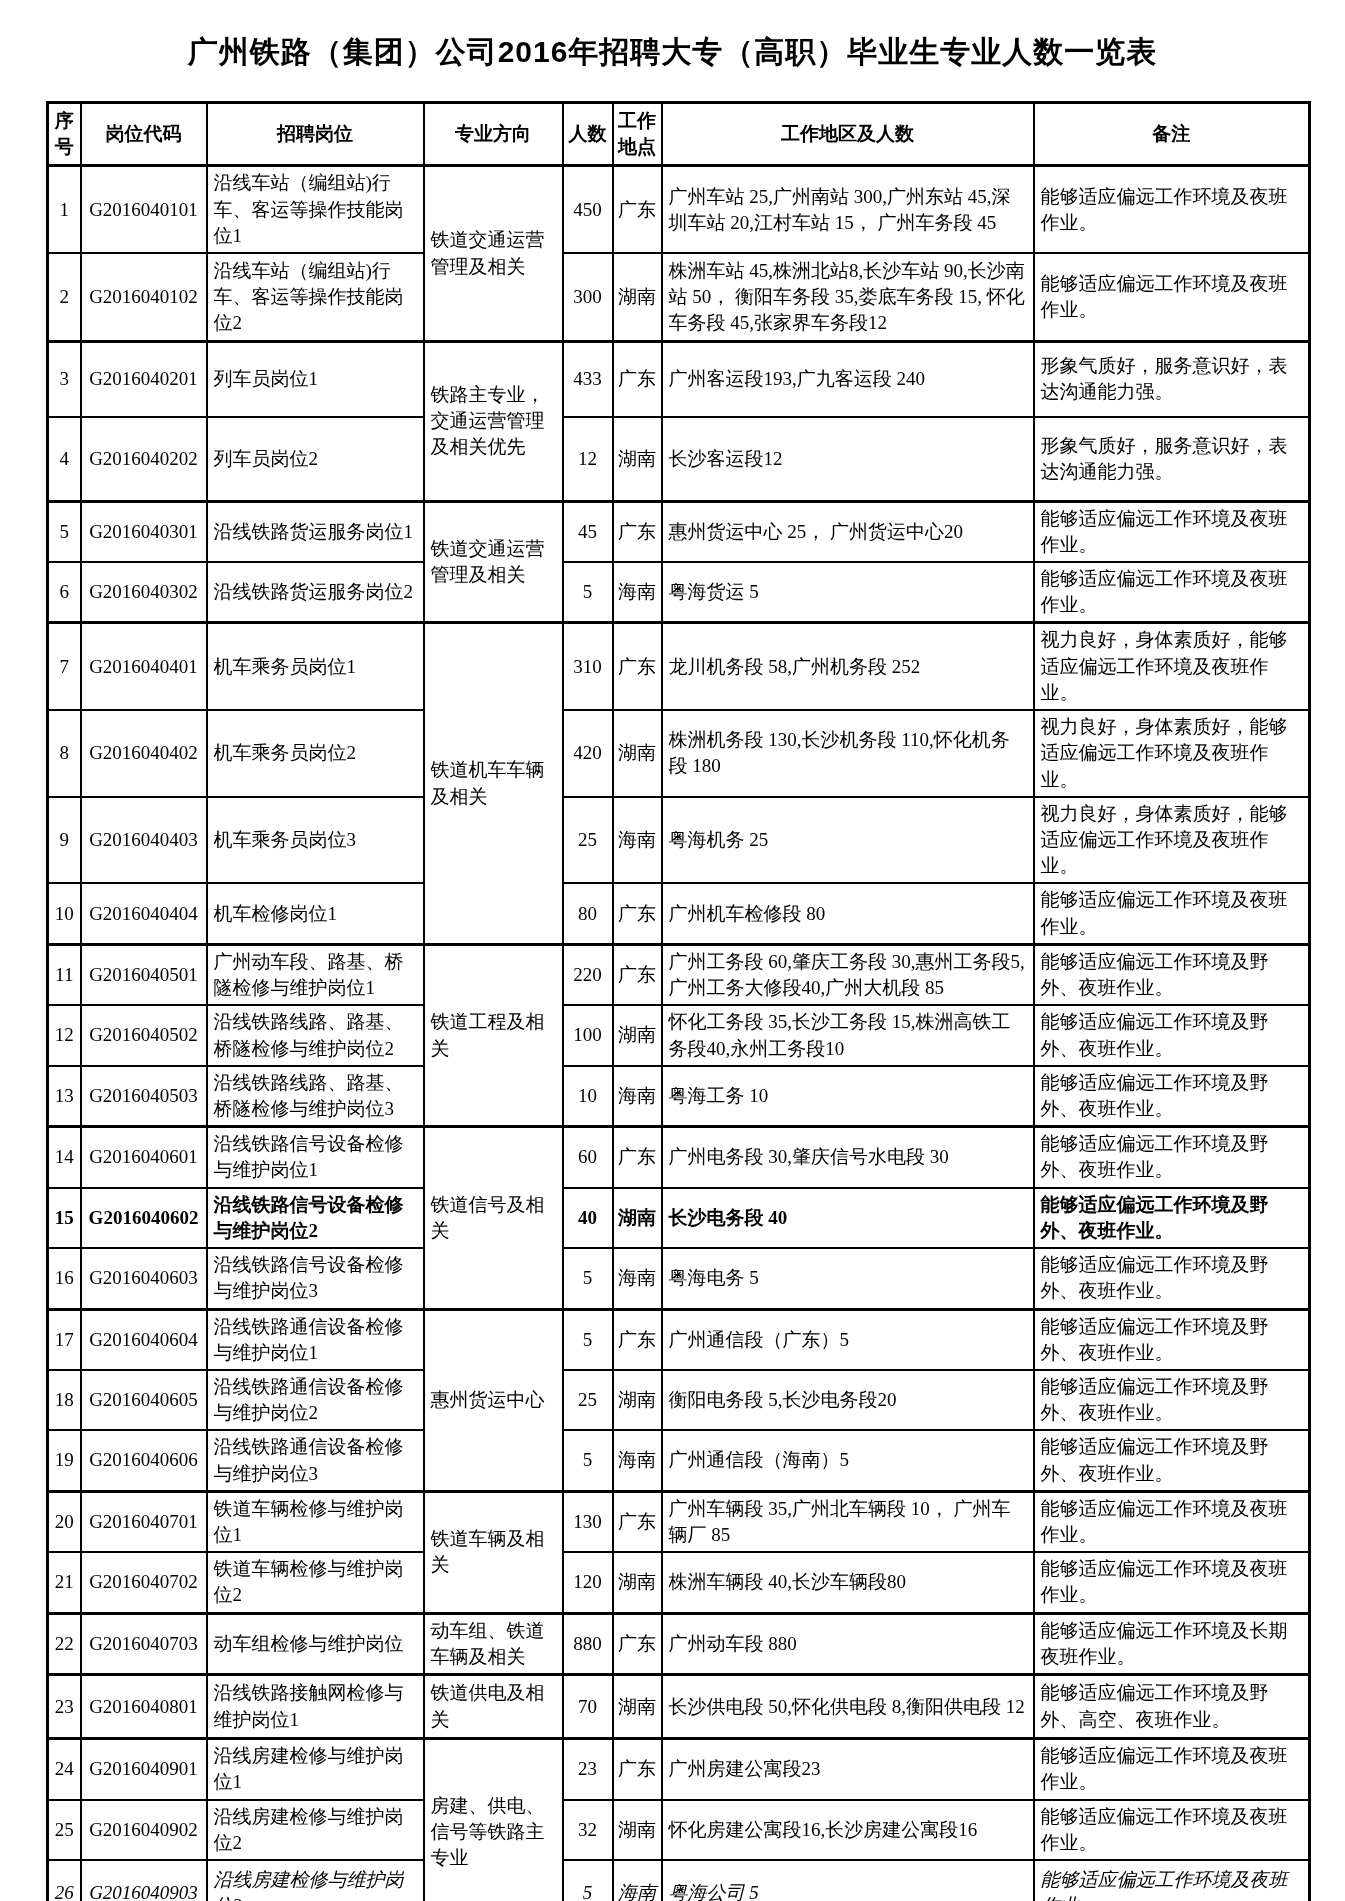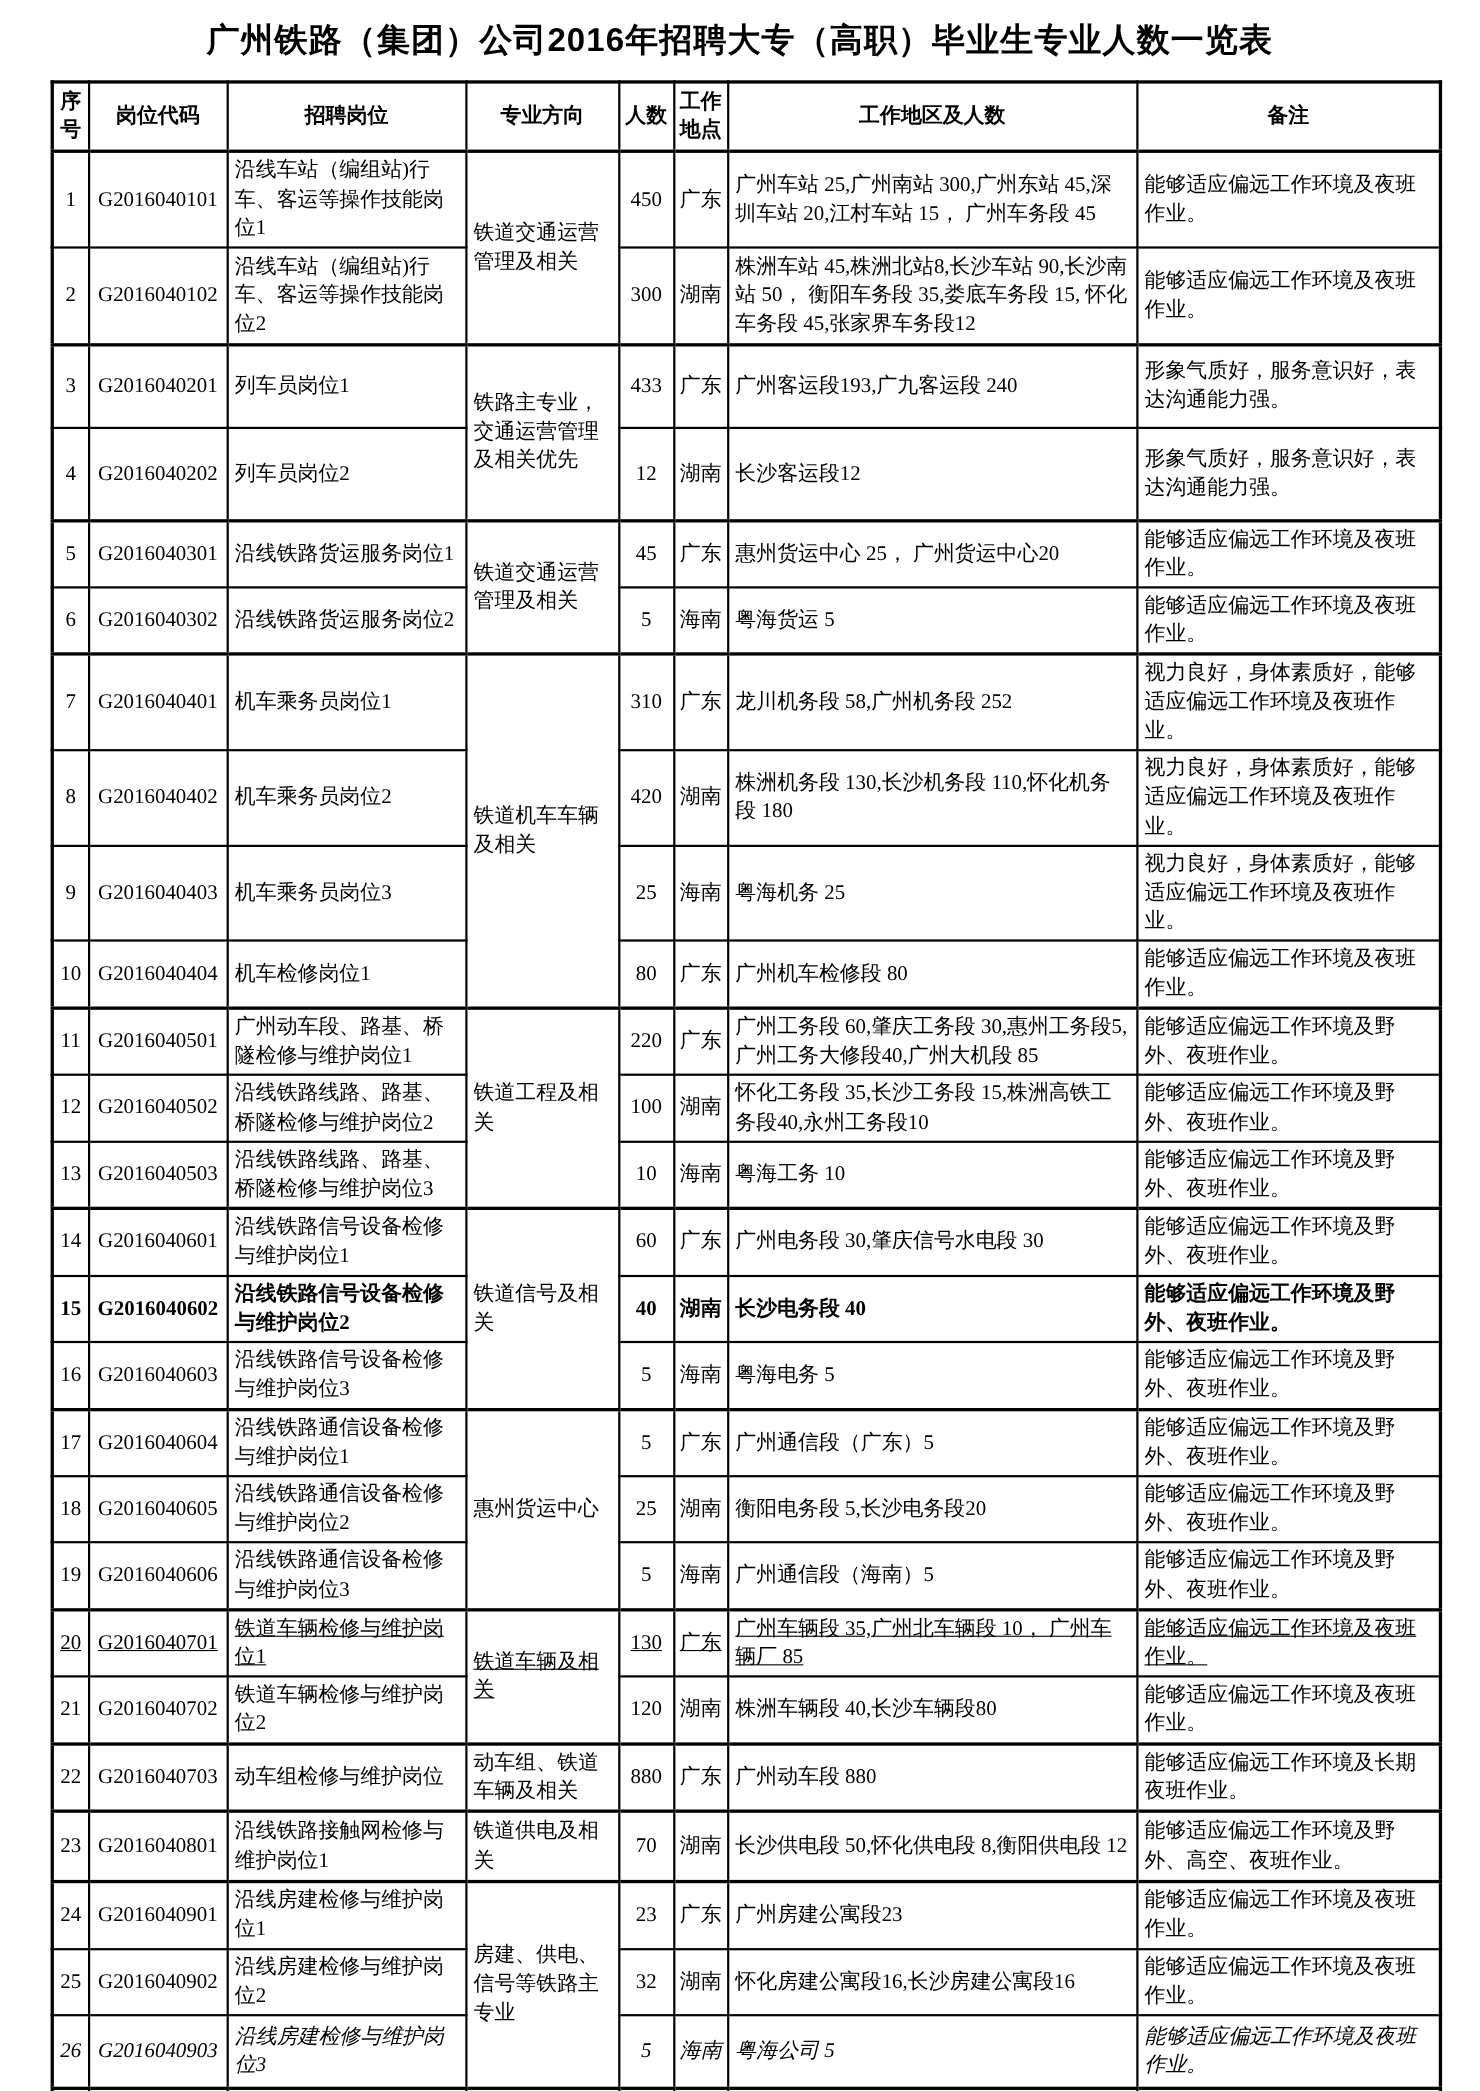--- a/index.html
+++ b/index.html
@@ -1,19 +1,19 @@
 <!DOCTYPE html>
 <html lang="zh"><head>
 <meta charset="utf-8">
 <style>
   html,body{margin:0;padding:0;background:#ffffff;color:#000;}
   body{width:1345px;font-family:"Liberation Serif","DejaVu Serif",serif;}
   .page{width:1345px;}
   .title{
-    margin:0;padding:16px 0 12px 0;
+    margin:16px;padding:16px 0 12px 0;
     text-align:center;
     font-family:"Liberation Sans","DejaVu Sans",sans-serif;
     font-weight:bold;font-size:30px;letter-spacing:1px;
   }
   table.roster{
     border-collapse:collapse;table-layout:fixed;
     margin:4px 0 24px 46px;width:1262px;
     border:3px solid #000;
   }
   th,td{
@@ -36,21 +36,21 @@
   tbody tr:nth-child(7){height:56px;}
   tbody tr:nth-child(8){height:56px;}
   tbody tr:nth-child(10){height:52px;}
   tbody tr:nth-child(12){height:58px;}
   tbody tr:nth-child(13){height:52px;}
   tbody tr:nth-child(14){height:58px;}
   tbody tr:nth-child(15){height:56px;font-weight:bold;}
   tbody tr:nth-child(17){height:58px;}
   tbody tr:nth-child(18){height:60px;}
   tbody tr:nth-child(19){height:52px;font-family:Liberation Serif, serif;}
-  tbody tr:nth-child(20){height:58px;text-decoration:underline;}
+  tbody tr:nth-child(20){height:58px;}
   tbody tr:nth-child(21){height:52px;}
   tbody tr:nth-child(22){height:58px;}
   tbody tr:nth-child(23){height:64px;}
   tbody tr:nth-child(25){height:58px;}
   tbody tr:nth-child(26){height:66px;font-style:italic;}
   tbody tr:nth-child(27){height:70px;}
   tbody tr:nth-child(28){height:72px;}
   tbody tr.group-start td{border-top-width:3px;}
 </style>
 </head>

